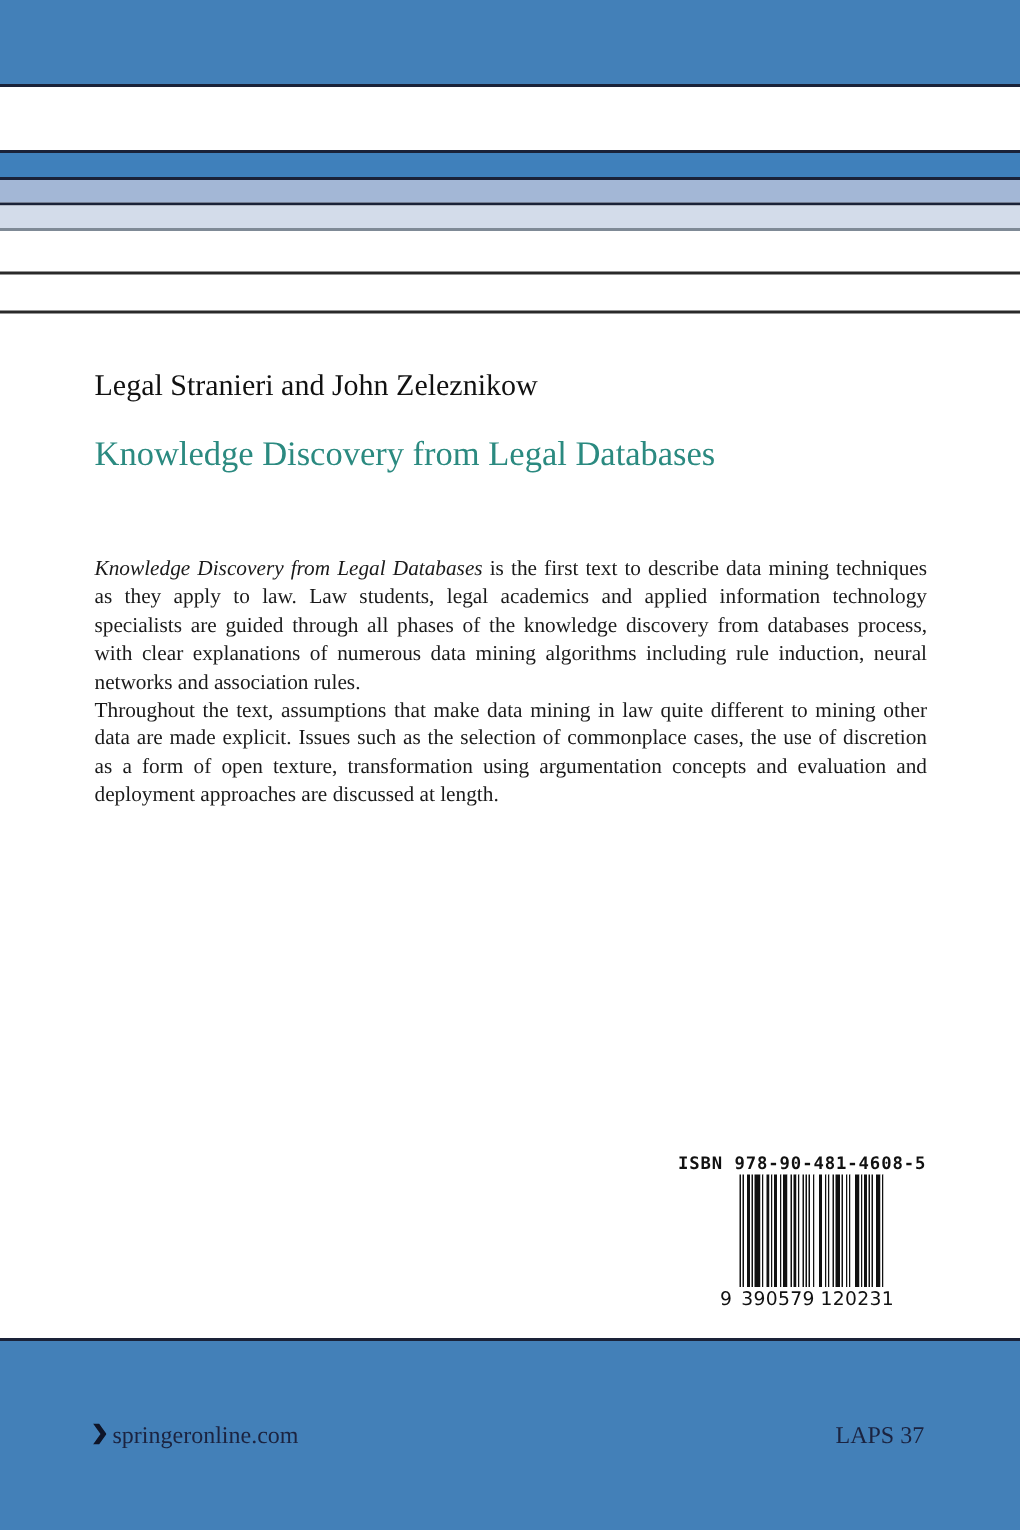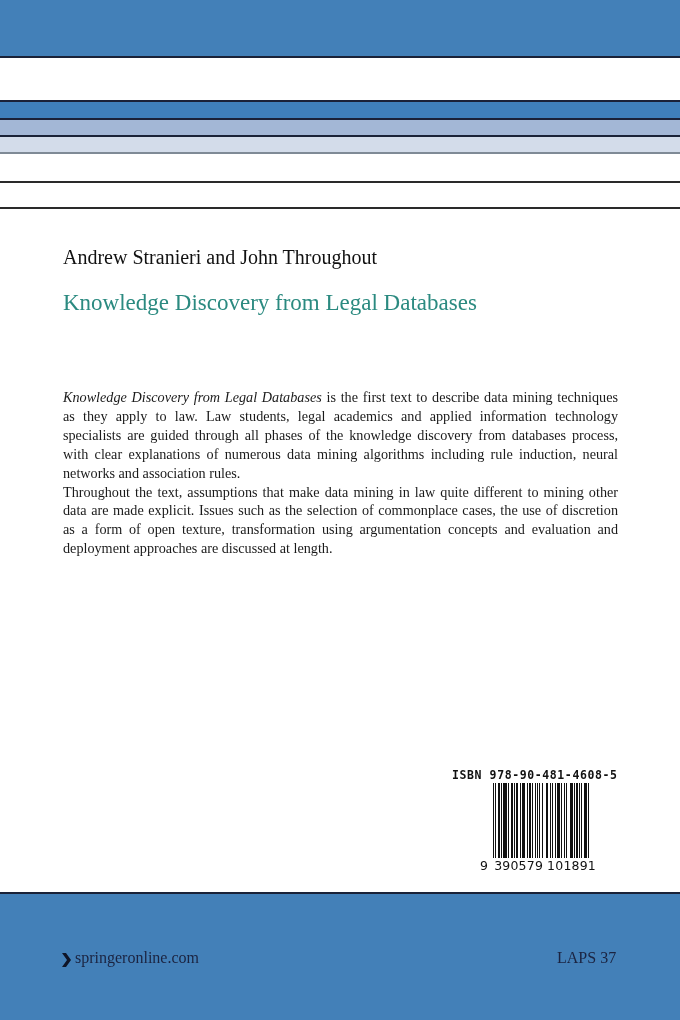--- a/index.html
+++ b/index.html
@@ -7,54 +7,54 @@
          font-family:"Liberation Serif", "DejaVu Serif", serif; color:#1a1a1a; }
   .abs { position:absolute; left:0; width:680px; }
   .top-band { top:0; height:56px; background:#4380b8; }
   .hline { height:2px; background:#1a2238; }
   .hline.gray { background:#2a2a2a; }
   .stripe-blue { top:102px; height:16px; background:#3f80bb; }
   .stripe-mid { top:120px; height:15px; background:#a3b7d6; }
   .stripe-pale { top:137px; height:15px; background:#d3dcea; }
   .authors { position:absolute; left:63px; top:246px; font-size:20px; color:#111; white-space:nowrap; }
   .title { position:absolute; left:63px; top:290px; font-size:23px; color:#2b8a80; white-space:nowrap; }
-  .blurb { position:absolute; left:63px; top:388px; width:555px; font-size:14.2px; line-height:18.9px;
+  .blurb { position:absolute; left:63px; top:370px; width:555px; font-size:14.2px; line-height:18.9px;
            text-align:justify; color:#1a1a1a; }
   .blurb p { margin:0; }
   .blurb em { font-style:italic; }
   .isbn-label { position:absolute; left:452px; top:768px; font-family:"DejaVu Sans Mono", "Liberation Mono", monospace;
                 font-size:11.5px; font-weight:bold; letter-spacing:0.6px; color:#111; white-space:nowrap; }
   .barcode { position:absolute; left:493px; top:783px; width:104px; height:75px; display:flex; align-items:stretch; }
   .barcode span { display:block; height:100%; }
   .barcode-digits { position:absolute; left:480px; top:858px; font-family:"DejaVu Sans", "Liberation Sans", sans-serif;
                     font-size:12.5px; color:#111; white-space:nowrap; letter-spacing:0.2px; }
   .barcode-digits .first { margin-right:6px; }
   .barcode-digits .group { margin-right:4px; }
   .bottom-band { top:894px; height:126px; background:#4380b8; }
-  .site { position:absolute; left:62px; top:949px; font-size:16px; color:#1b2340; white-space:nowrap; display:flex; align-items:flex-end; }
+  .site { position:absolute; left:62px; top:949px; font-size:16px; color:#1b2340; white-space:nowrap; display:flex; align-items:flex-start; }
   .chevron { display:inline-block; width:9px; height:14px; margin-right:4px; }
   .series { position:absolute; left:557px; top:949px; font-size:16px; color:#1b2340; white-space:nowrap; }
 </style>
 </head>
 <body>
 
 <div class="abs top-band"></div>
 <div class="abs hline" style="top:56px;"></div>
 
 <div class="abs hline" style="top:100px;"></div>
 <div class="abs stripe-blue"></div>
 <div class="abs hline" style="top:118px;"></div>
 <div class="abs stripe-mid"></div>
 <div class="abs hline" style="top:135px;"></div>
 <div class="abs stripe-pale"></div>
 <div class="abs hline" style="top:152px; background:#7f8a96;"></div>
 <div class="abs hline gray" style="top:181px;"></div>
 <div class="abs hline gray" style="top:207px;"></div>
 
-<div class="authors">Andrew Stranieri and John Throughout</div>
+<div class="authors">Legal Stranieri and John Zeleznikow</div>
 <div class="title">Knowledge Discovery from Legal Databases</div>
 
 <div class="blurb">
   <p><em>Knowledge Discovery from Legal Databases</em><span> is the first text to describe data mining techniques as they apply to law. Law students, legal academics and applied information technology specialists are guided through all phases of the knowledge discovery from databases process, with clear explanations of numerous data mining algorithms including rule induction, neural networks and association rules.</span></p>
   <p>Throughout the text, assumptions that make data mining in law quite different to mining other data are made explicit. Issues such as the selection of commonplace cases, the use of discretion as a form of open texture, transformation using argumentation concepts and evaluation and deployment approaches are discussed at length.</p>
 </div>
 
 <div class="isbn-label">ISBN 978-90-481-4608-5</div>
 <div class="barcode" id="barcode">
     <span style="width: 1.05px; background: rgb(17, 17, 17);"></span>
@@ -118,21 +118,21 @@
     <span style="width: 1.05px; background: rgb(17, 17, 17);"></span>
     <span style="width: 1.05px; background: rgb(255, 255, 255);"></span>
     <span style="width: 1.05px; background: rgb(17, 17, 17);"></span>
     <span style="width: 2.1px; background: rgb(255, 255, 255);"></span>
     <span style="width: 3.15px; background: rgb(17, 17, 17);"></span>
     <span style="width: 1.05px; background: rgb(255, 255, 255);"></span>
     <span style="width: 1.05px; background: rgb(17, 17, 17);"></span>
     <span style="width: 1.05px; background: rgb(255, 255, 255);"></span>
   </div>
 <div class="barcode-digits">
-  <span class="first">9</span><span class="group">390579</span><span>101891</span>
+  <span class="first">9</span><span class="group">390579</span><span>120231</span>
 </div>
 
 <div class="abs hline" style="top:892px;"></div>
 <div class="abs bottom-band"></div>
 
 <div class="site">
   <svg class="chevron" viewBox="0 0 9 14">
     <polygon points="0,0 4,0 9,7 4,14 0,14 5,7" fill="#0f1528"></polygon>
   </svg>
   <span>springeronline.com</span>

